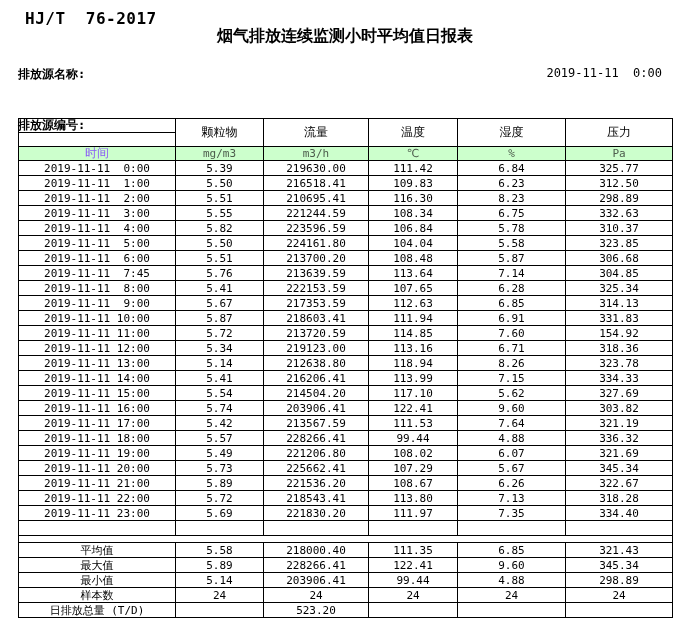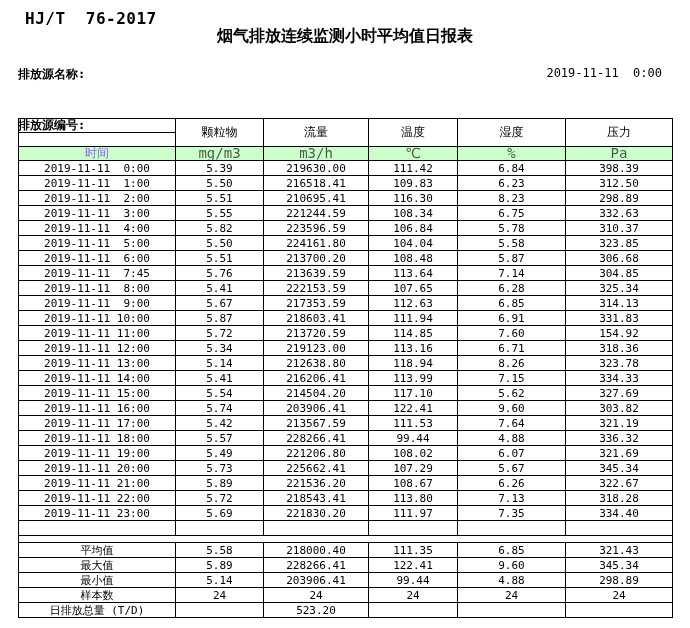--- a/index.html
+++ b/index.html
@@ -32,21 +32,21 @@
   }
   table.report td {
     border:1px solid #000;
     font-size:11px; line-height:13px; height:14px;
     text-align:center; vertical-align:middle;
     padding:0; white-space:pre; overflow:hidden;
   }
   tr.head-row td { height:13px; font-size:12px; font-weight:normal; }
   tr.unit-row td {
     background:#ccffcc; color:#4c5c4c;
-    font-size:14px; height:13px;
+    font-size:11px; height:13px;
   }
   tr.unit-row td.time-head { font-size:12px; color:#8b5cf6; }
   tr.spacer-row td { height:6px; }
   td.left-label { text-align:left; padding-left:5px; }
 </style>
 </head>
 <body>
 
 <div class="page">
 
@@ -84,21 +84,21 @@
         <td>℃</td>
         <td>%</td>
         <td>Pa</td>
       </tr>
     <tr>
           <td>2019-11-11  0:00</td>
           <td>5.39</td>
           <td>219630.00</td>
           <td>111.42</td>
           <td>6.84</td>
-          <td>398.39</td>
+          <td>325.77</td>
         </tr>
         <tr>
           <td>2019-11-11  1:00</td>
           <td>5.50</td>
           <td>216518.41</td>
           <td>109.83</td>
           <td>6.23</td>
           <td>312.50</td>
         </tr>
         <tr>

